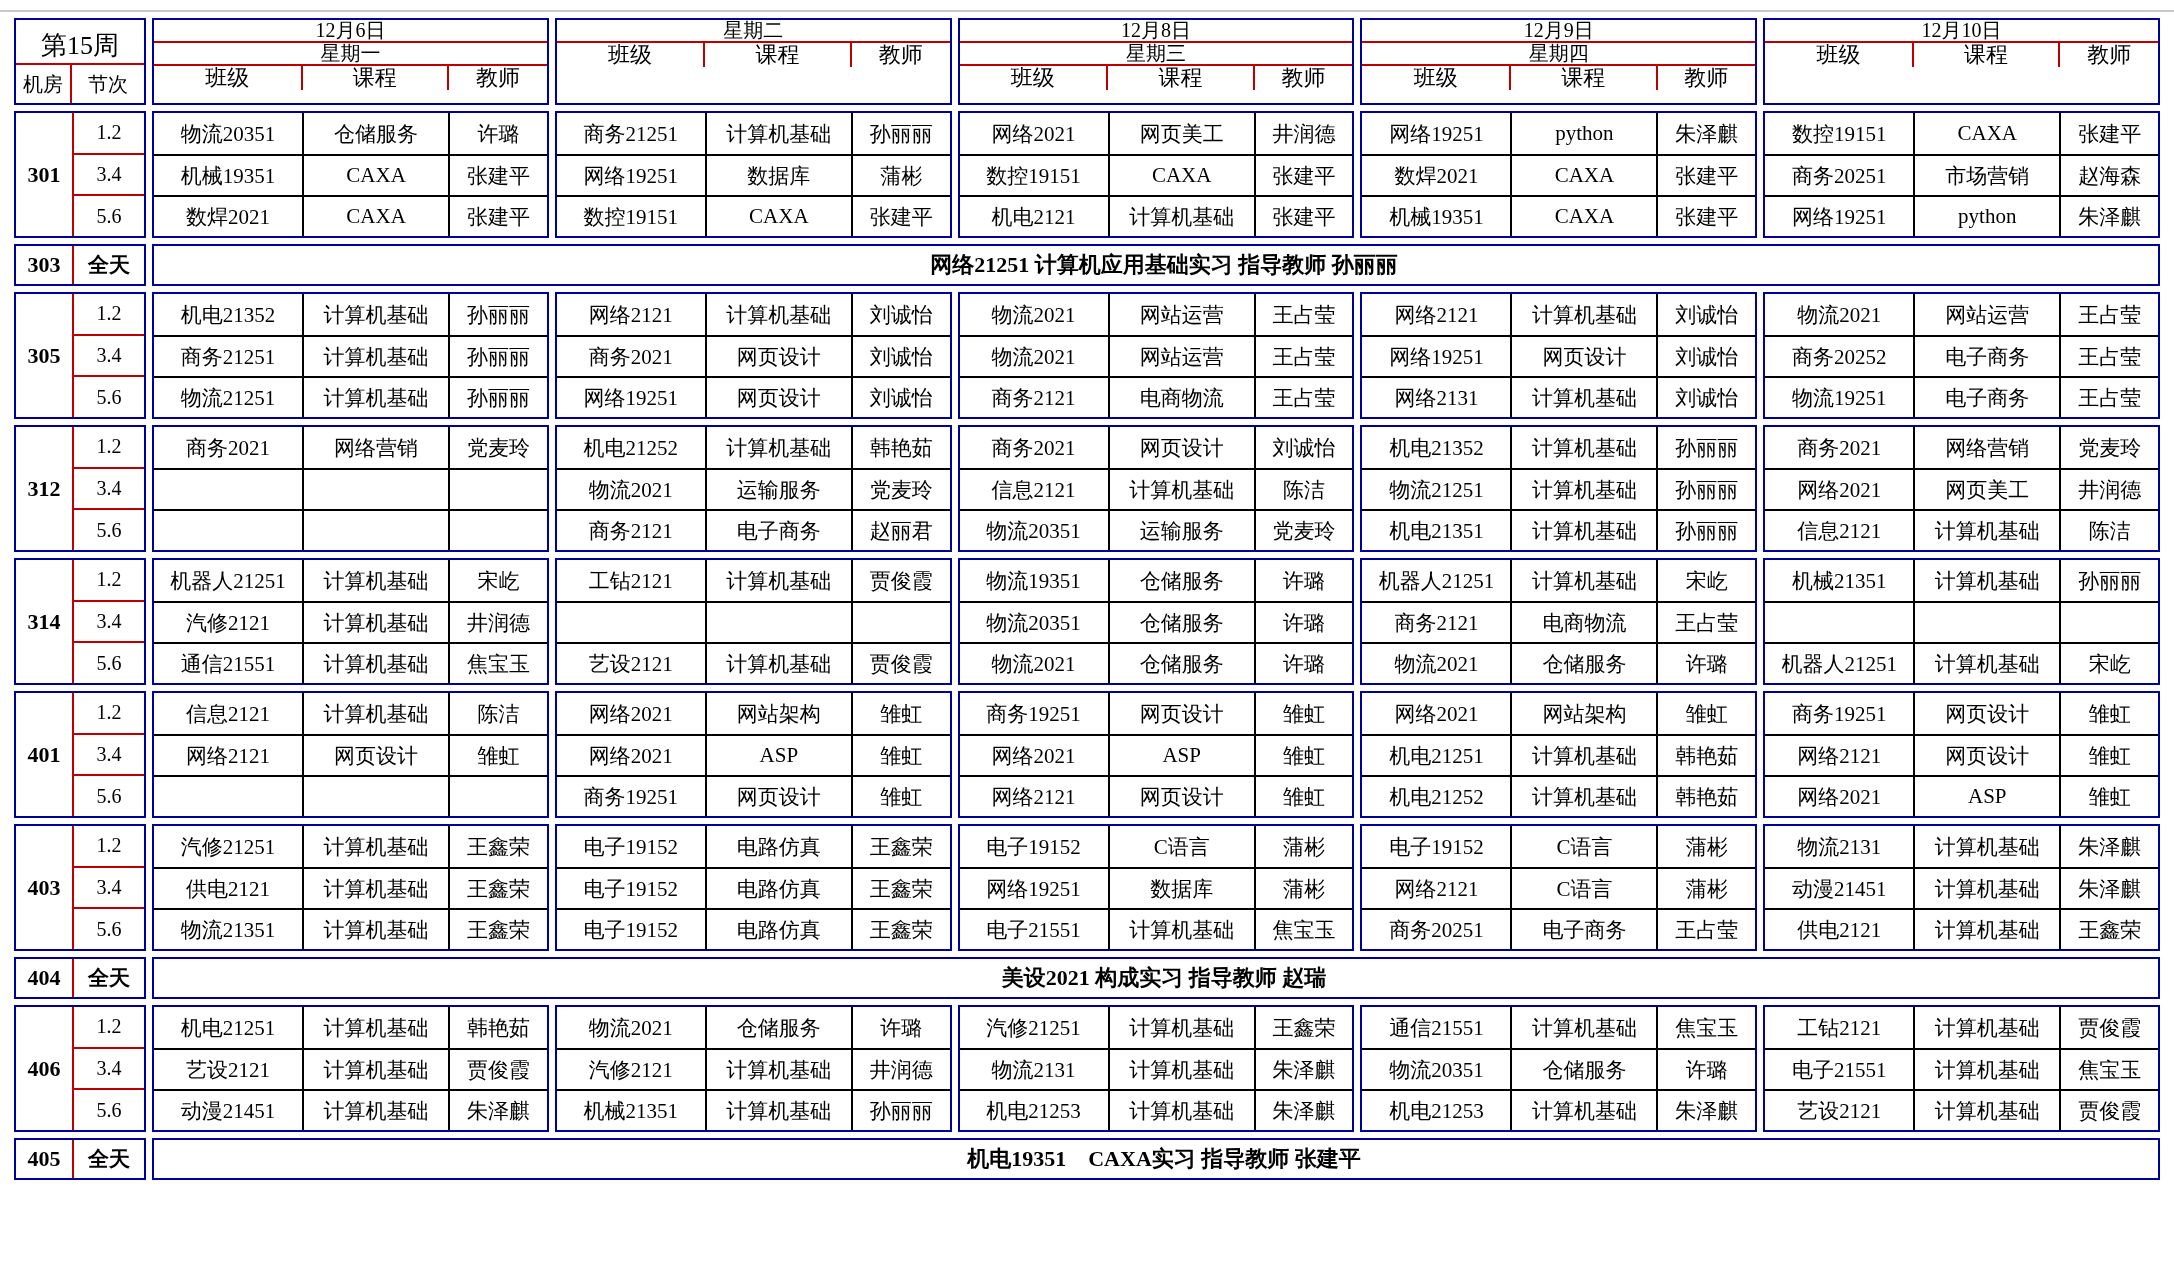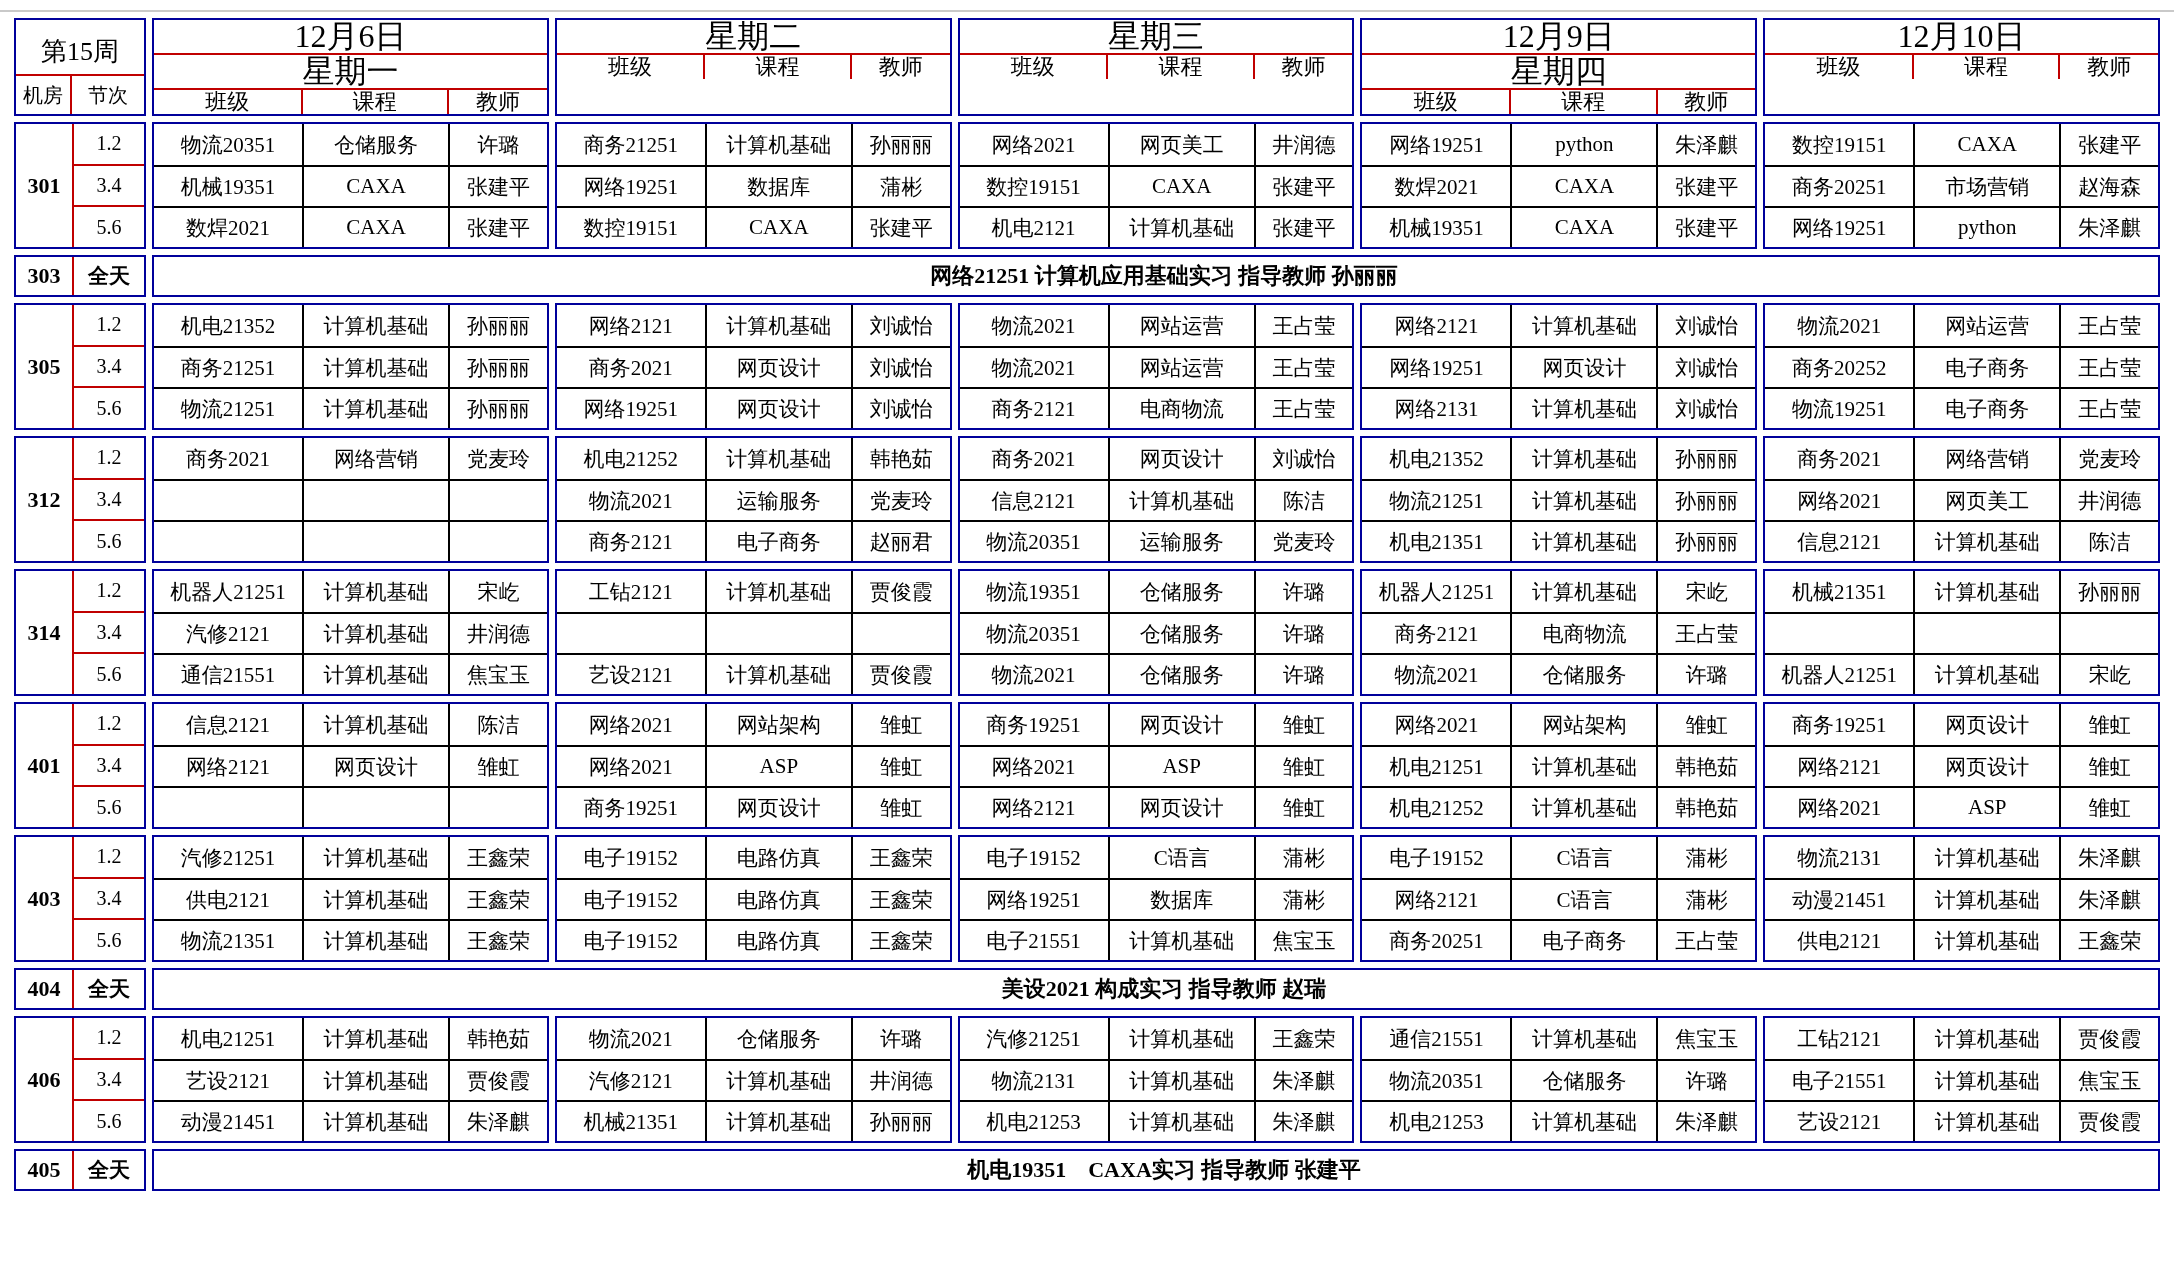--- a/index.html
+++ b/index.html
@@ -22,21 +22,21 @@
   .left-head,.left-block{flex:0 0 132px;width:132px;}
   .day-head,.day-block,.full-block{flex:1 1 0;min-width:0;}
 
   
   .left-head{display:flex;flex-direction:column;}
   .week-label{flex:1;display:flex;align-items:center;justify-content:center;font-size:26px;margin-top:8px;}
   .left-sub{display:flex;height:40px;border-top:2px solid var(--red);}
   .room-head{width:56px;display:flex;align-items:center;justify-content:center;font-size:20px;border-right:2px solid var(--red);}
   .period-head{flex:1;display:flex;align-items:center;justify-content:center;font-size:20px;}
   .day-head{display:flex;flex-direction:column;}
-  .date,.weekday{height:35px;display:flex;align-items:center;justify-content:center;font-size:32px;border-bottom:2px solid var(--red);}
+  .date,.weekday{height:23px;display:flex;align-items:center;justify-content:center;font-size:20px;border-bottom:2px solid var(--red);}
   .subcols{height:24px;display:flex;}
   .subcol{display:flex;align-items:center;justify-content:center;font-size:22px;}
   .subcol.sc0{flex:1.5;border-right:2px solid var(--red);}
   .subcol.sc1{flex:1.48;border-right:2px solid var(--red);}
   .subcol.sc2{flex:1;}
 
   
   .left-block{display:flex;}
   .room-cell{width:56px;display:flex;align-items:center;justify-content:center;font-size:22px;font-weight:bold;}
   .period-col{flex:1;display:flex;flex-direction:column;border-left:2px solid var(--red);}
@@ -81,20 +81,21 @@
         </div>
         <div class="block day-head">
           <div class="weekday">星期二</div>
           <div class="subcols">
             <div class="subcol sc0">班级</div>
             <div class="subcol sc1">课程</div>
             <div class="subcol sc2">教师</div>
           </div>
         </div>
         <div class="block day-head">
+          <div class="date">12月8日</div>
           <div class="weekday">星期三</div>
           <div class="subcols">
             <div class="subcol sc0">班级</div>
             <div class="subcol sc1">课程</div>
             <div class="subcol sc2">教师</div>
           </div>
         </div>
         <div class="block day-head">
           <div class="date">12月9日</div>
           <div class="weekday">星期四</div>

